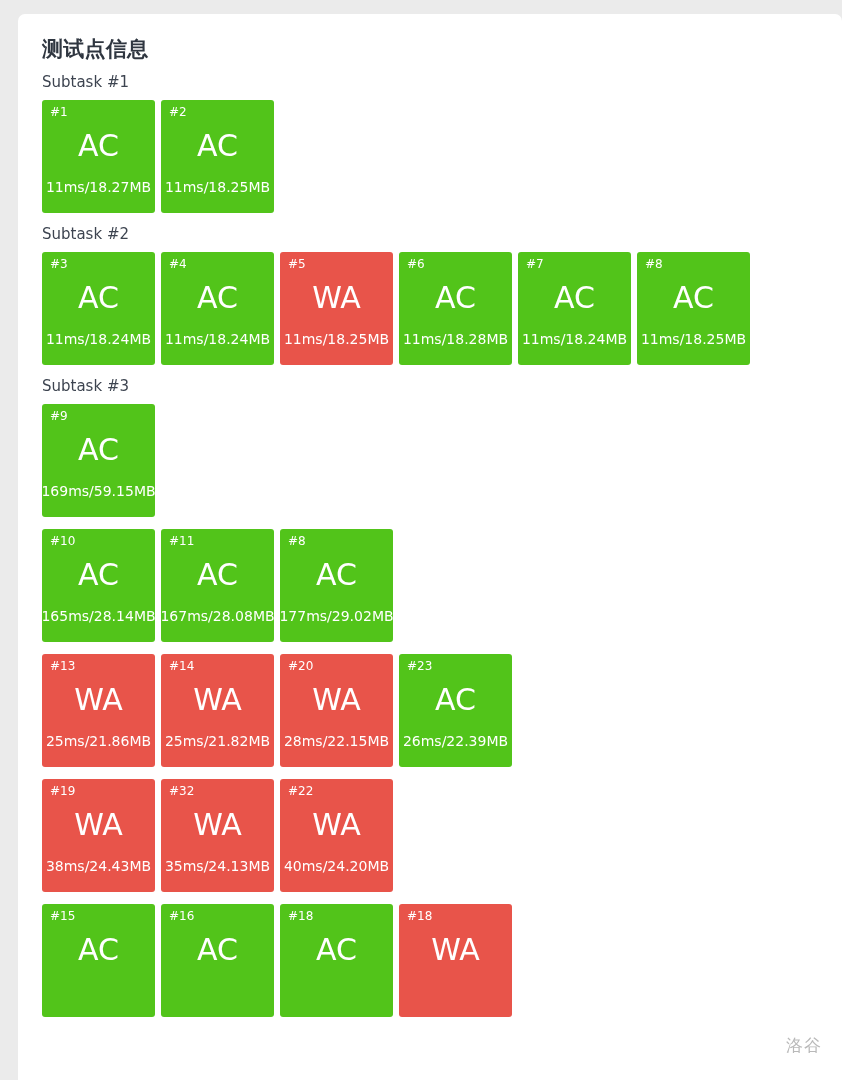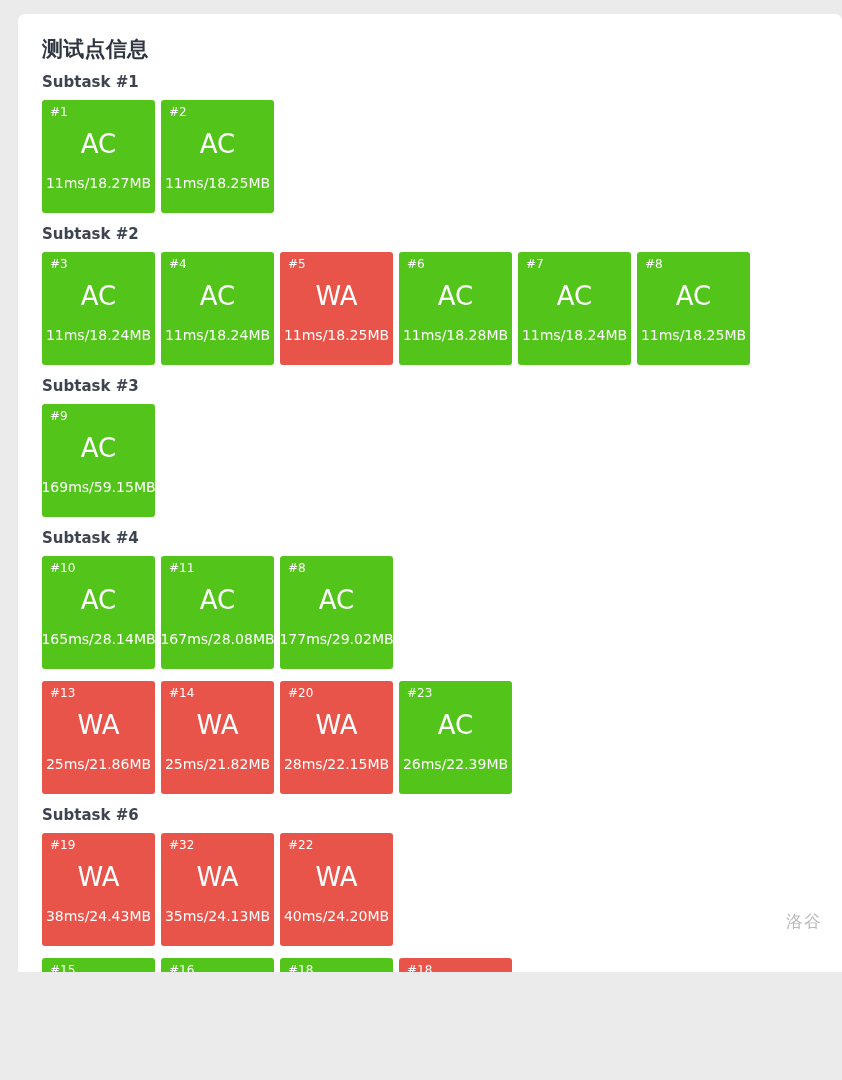--- a/index.html
+++ b/index.html
@@ -13,21 +13,21 @@
   body {
     background: #ebebeb;
     font-family: "DejaVu Sans", "Liberation Sans", sans-serif;
     -webkit-font-smoothing: antialiased;
   }
 
   
   #page {
     position: relative;
     width: 842px;
-    height: 972px;
+    height: 1080px;
     overflow: hidden;
   }
 
   #card-panel {
     position: absolute;
     left: 18px;
     top: 14px;
     width: 824px;
     min-height: 1066px;
     background: #ffffff;
@@ -40,21 +40,21 @@
     font-size: 21px;
     font-weight: bold;
     color: #2f3640;
     letter-spacing: 0.3px;
     line-height: 1.25;
     margin-bottom: 11px;
   }
 
   .subtask-label {
     font-size: 15px;
-    font-weight: bold;
+    font-weight: normal;
     color: #3d4450;
     line-height: 1.2;
     margin-bottom: 9px;
   }
 
   .subtask-block { margin-bottom: 12px; }
 
   
   .case-row {
     display: flex;
@@ -81,41 +81,41 @@
 
   .case-id {
     align-self: flex-start;
     font-size: 12px;
     line-height: 1;
     padding-left: 4px;
     color: #ffffff;
   }
 
   .case-verdict {
-    font-size: 26px;
+    font-size: 30px;
     line-height: 1;
     margin-top: 13px;
     text-align: center;
     color: #ffffff;
   }
 
   .case-stat {
     font-size: 14px;
     line-height: 1;
     margin-top: 19px;
     text-align: center;
     white-space: nowrap;
     color: #ffffff;
   }
 
   
   #watermark {
     position: absolute;
     right: 20px;
-    bottom: 39px;
+    bottom: 23px;
     font-size: 17px;
     color: #b9b9b9;
     letter-spacing: 1px;
     user-select: none;
   }
 </style>
 </head>
 <body>
 
 <div id="page">
@@ -179,21 +179,20 @@
           <div class="subtask-label">Subtask #3</div>
           <div class="case-row">
             <div class="case-card status-ac">
               <div class="case-id">#9</div>
               <div class="case-verdict">AC</div>
               <div class="case-stat">169ms/59.15MB</div>
             </div>
           </div>
         </div>
         <div class="subtask-block">
-          <div class="subtask-label">Subtask #4</div>
           <div class="case-row">
             <div class="case-card status-ac">
               <div class="case-id">#10</div>
               <div class="case-verdict">AC</div>
               <div class="case-stat">165ms/28.14MB</div>
             </div>
             <div class="case-card status-ac">
               <div class="case-id">#11</div>
               <div class="case-verdict">AC</div>
               <div class="case-stat">167ms/28.08MB</div>
@@ -223,21 +222,20 @@
               <div class="case-stat">28ms/22.15MB</div>
             </div>
             <div class="case-card status-ac">
               <div class="case-id">#23</div>
               <div class="case-verdict">AC</div>
               <div class="case-stat">26ms/22.39MB</div>
             </div>
           </div>
         </div>
         <div class="subtask-block">
-          <div class="subtask-label">Subtask #6</div>
           <div class="case-row">
             <div class="case-card status-wa">
               <div class="case-id">#19</div>
               <div class="case-verdict">WA</div>
               <div class="case-stat">38ms/24.43MB</div>
             </div>
             <div class="case-card status-wa">
               <div class="case-id">#32</div>
               <div class="case-verdict">WA</div>
               <div class="case-stat">35ms/24.13MB</div>

